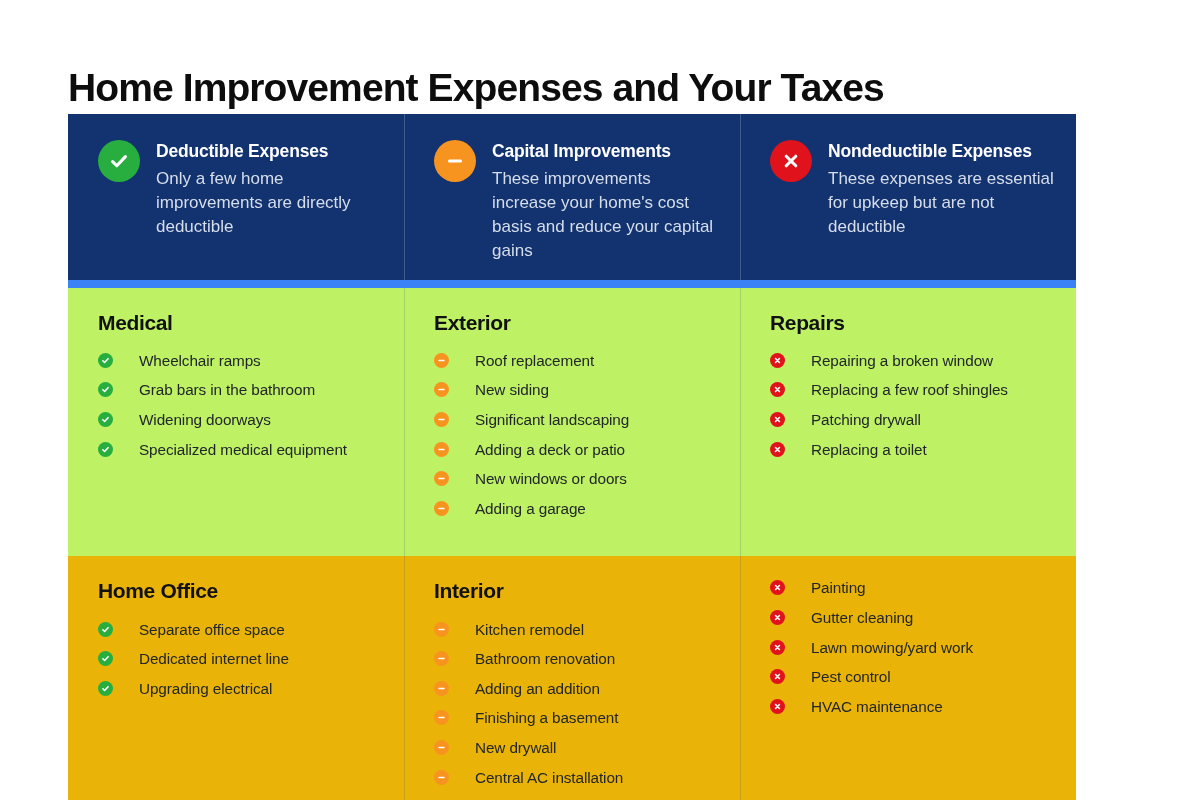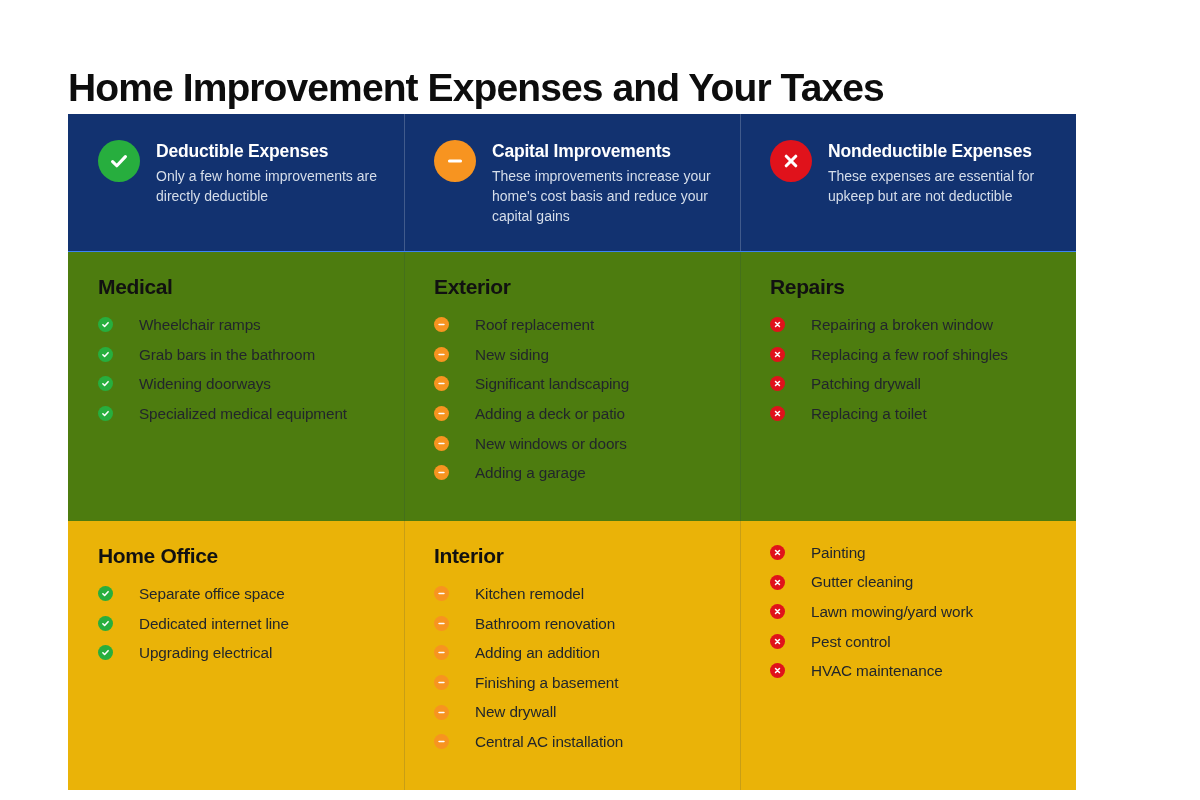--- a/index.html
+++ b/index.html
@@ -51,21 +51,21 @@
 
   .matrix-col {
     width: 336px;
     box-sizing: border-box;
     position: relative;
   }
 
   
   .row-header {
     background: #123270;
-    border-bottom: 1px solid #3b82f6;
+    border-bottom: 8px solid #3b82f6;
   }
   .row-header .matrix-col {
     min-height: 137px;
     padding: 25px 22px 16px 30px;
     display: flex;
     align-items: flex-start;
     gap: 16px;
   }
   .row-header .matrix-col + .matrix-col::before {
     content: "";
@@ -93,28 +93,28 @@
 
   .hdr-title {
     font-size: 17.5px;
     font-weight: 700;
     color: #ffffff;
     letter-spacing: -0.2px;
     line-height: 1.2;
     margin-bottom: 5px;
   }
   .hdr-sub {
-    font-size: 14px;
+    font-size: 17px;
     line-height: 1.42;
     color: #d6deea;
     max-width: 232px;
   }
 
   
-  .row-body-a { background: #4d7c0f; }
+  .row-body-a { background: #bef264; }
   .row-body-b { background: #eab308; }
 
   .row-body-a .matrix-col,
   .row-body-b .matrix-col {
     padding: 22px 18px 28px 30px;
   }
   .row-body-a { min-height: 245px; }
   .row-body-b { min-height: 255px; }
 
   .row-body-a .matrix-col + .matrix-col::before,

